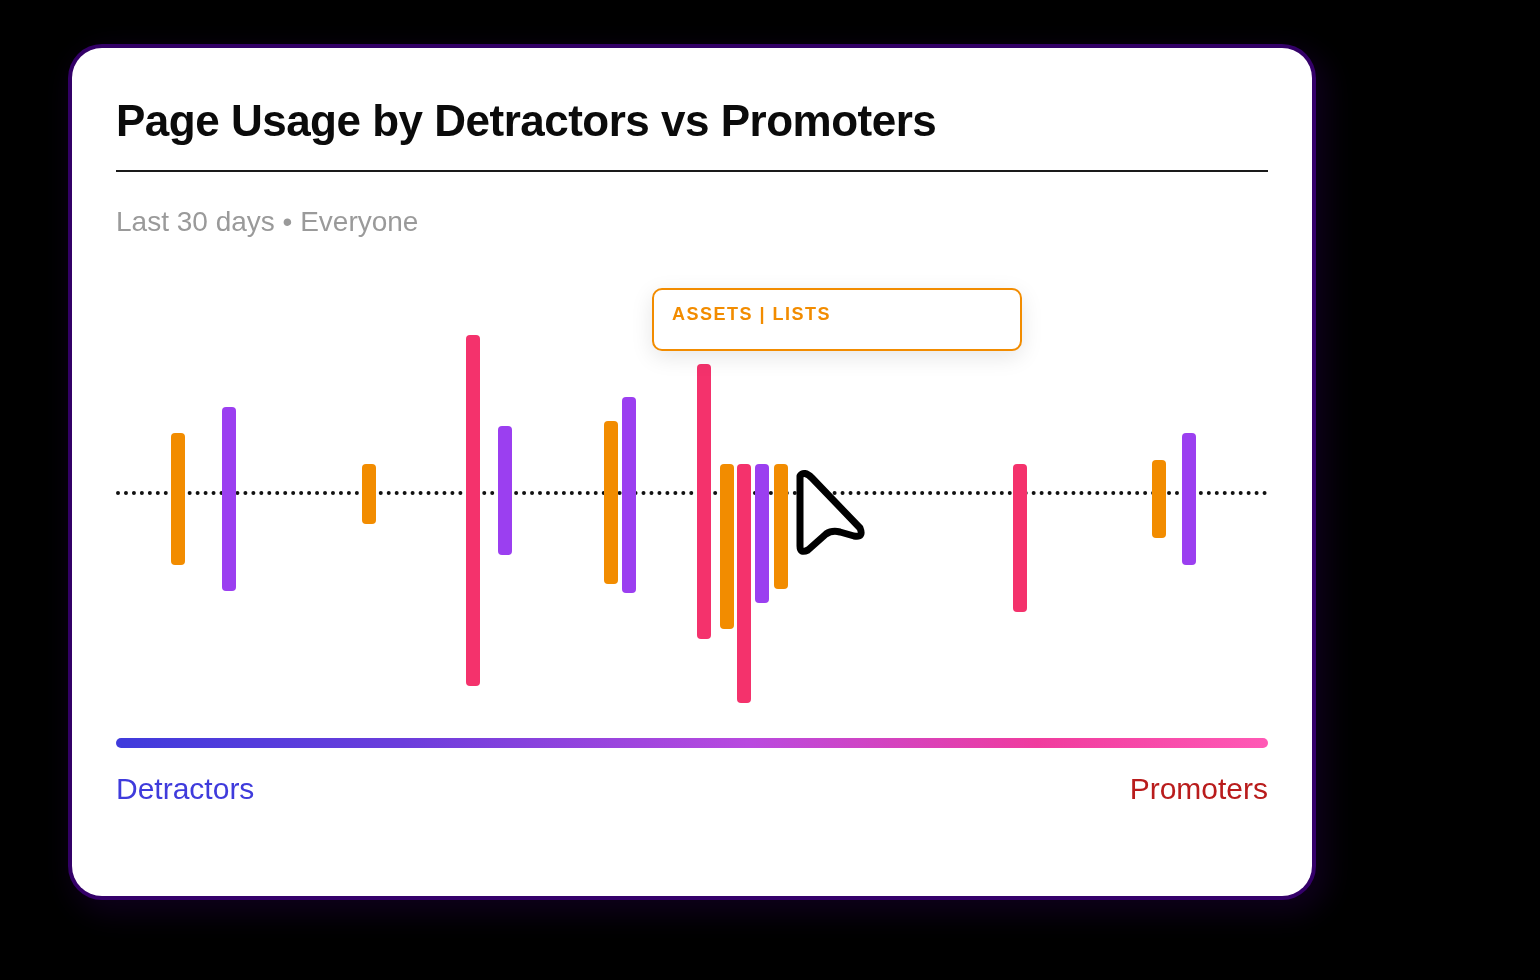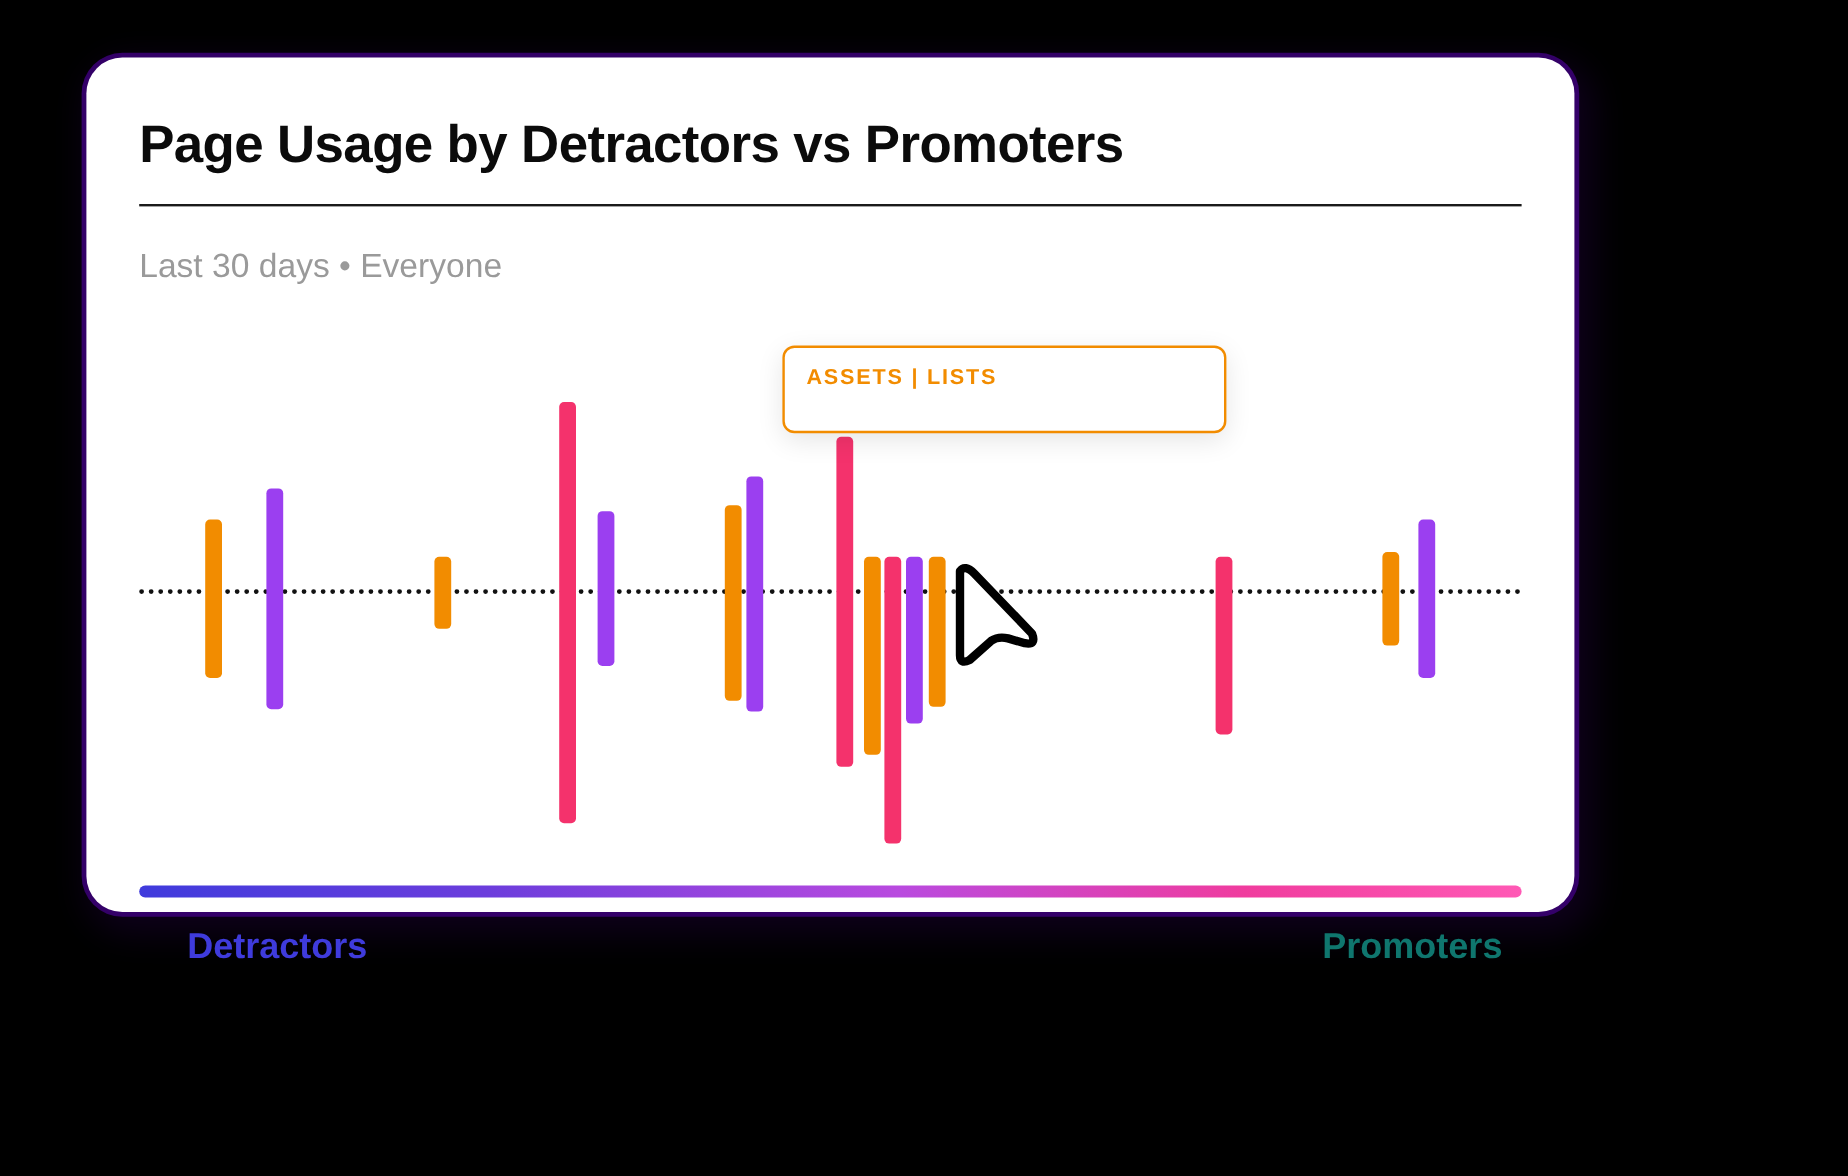--- a/index.html
+++ b/index.html
@@ -6,21 +6,21 @@
   html, body {
     margin: 0; padding: 0;
     background: #000;
     width: 1540px; height: 980px;
     font-family: -apple-system, BlinkMacSystemFont, "Segoe UI", Helvetica, Arial, sans-serif;
     overflow: hidden;
   }
   .card {
     position: absolute;
     left: 72px; top: 48px;
-    width: 1240px; height: 712px;
+    width: 1240px; height: 848px;
     background: #fff;
     border-radius: 30px;
     box-shadow:
       0 0 0 4px rgba(60,0,120,0.85),
       8px 10px 28px 8px rgba(30,0,60,0.45);
   }
   .title {
     position: absolute;
     left: 44px; top: 48px;
     font-size: 44px; font-weight: 800;
@@ -58,33 +58,33 @@
   }
   .grad-axis {
     position: absolute;
     left: 44px; right: 44px; top: 690px;
     height: 10px; border-radius: 5px;
     background: linear-gradient(90deg, #3f3bdc 0%, #6b3ddc 25%, #b94adf 55%, #f03c9e 80%, #ff59b5 100%);
   }
   .axis-label-left, .axis-label-right {
     position: absolute;
     top: 724px;
-    font-size: 30px; font-weight: 700; margin-left: 40px;
+    font-size: 30px; font-weight: 400;
   }
   .axis-label-left  { left: 44px;  color: #3f3bdc; }
-  .axis-label-right { right: 60px; color: #0f766e; }
+  .axis-label-right { right: 44px; color: #b91c1c; }
   
   .tooltip {
     position: absolute;
     left: 580px; top: 240px;
     width: 370px;
     background: #fff;
     border: 2.5px solid #f28c00;
     border-radius: 10px;
-    padding: 14px 18px 24px 18px;
+    padding: 14px 18px 14px 18px;
     box-shadow: 0 6px 22px rgba(0,0,0,0.10);
   }
   .tooltip-title {
     font-size: 18px; font-weight: 800;
     letter-spacing: 1.5px;
     color: #f28c00;
     margin-bottom: 10px;
     text-transform: uppercase;
   }
   .tooltip-row {

